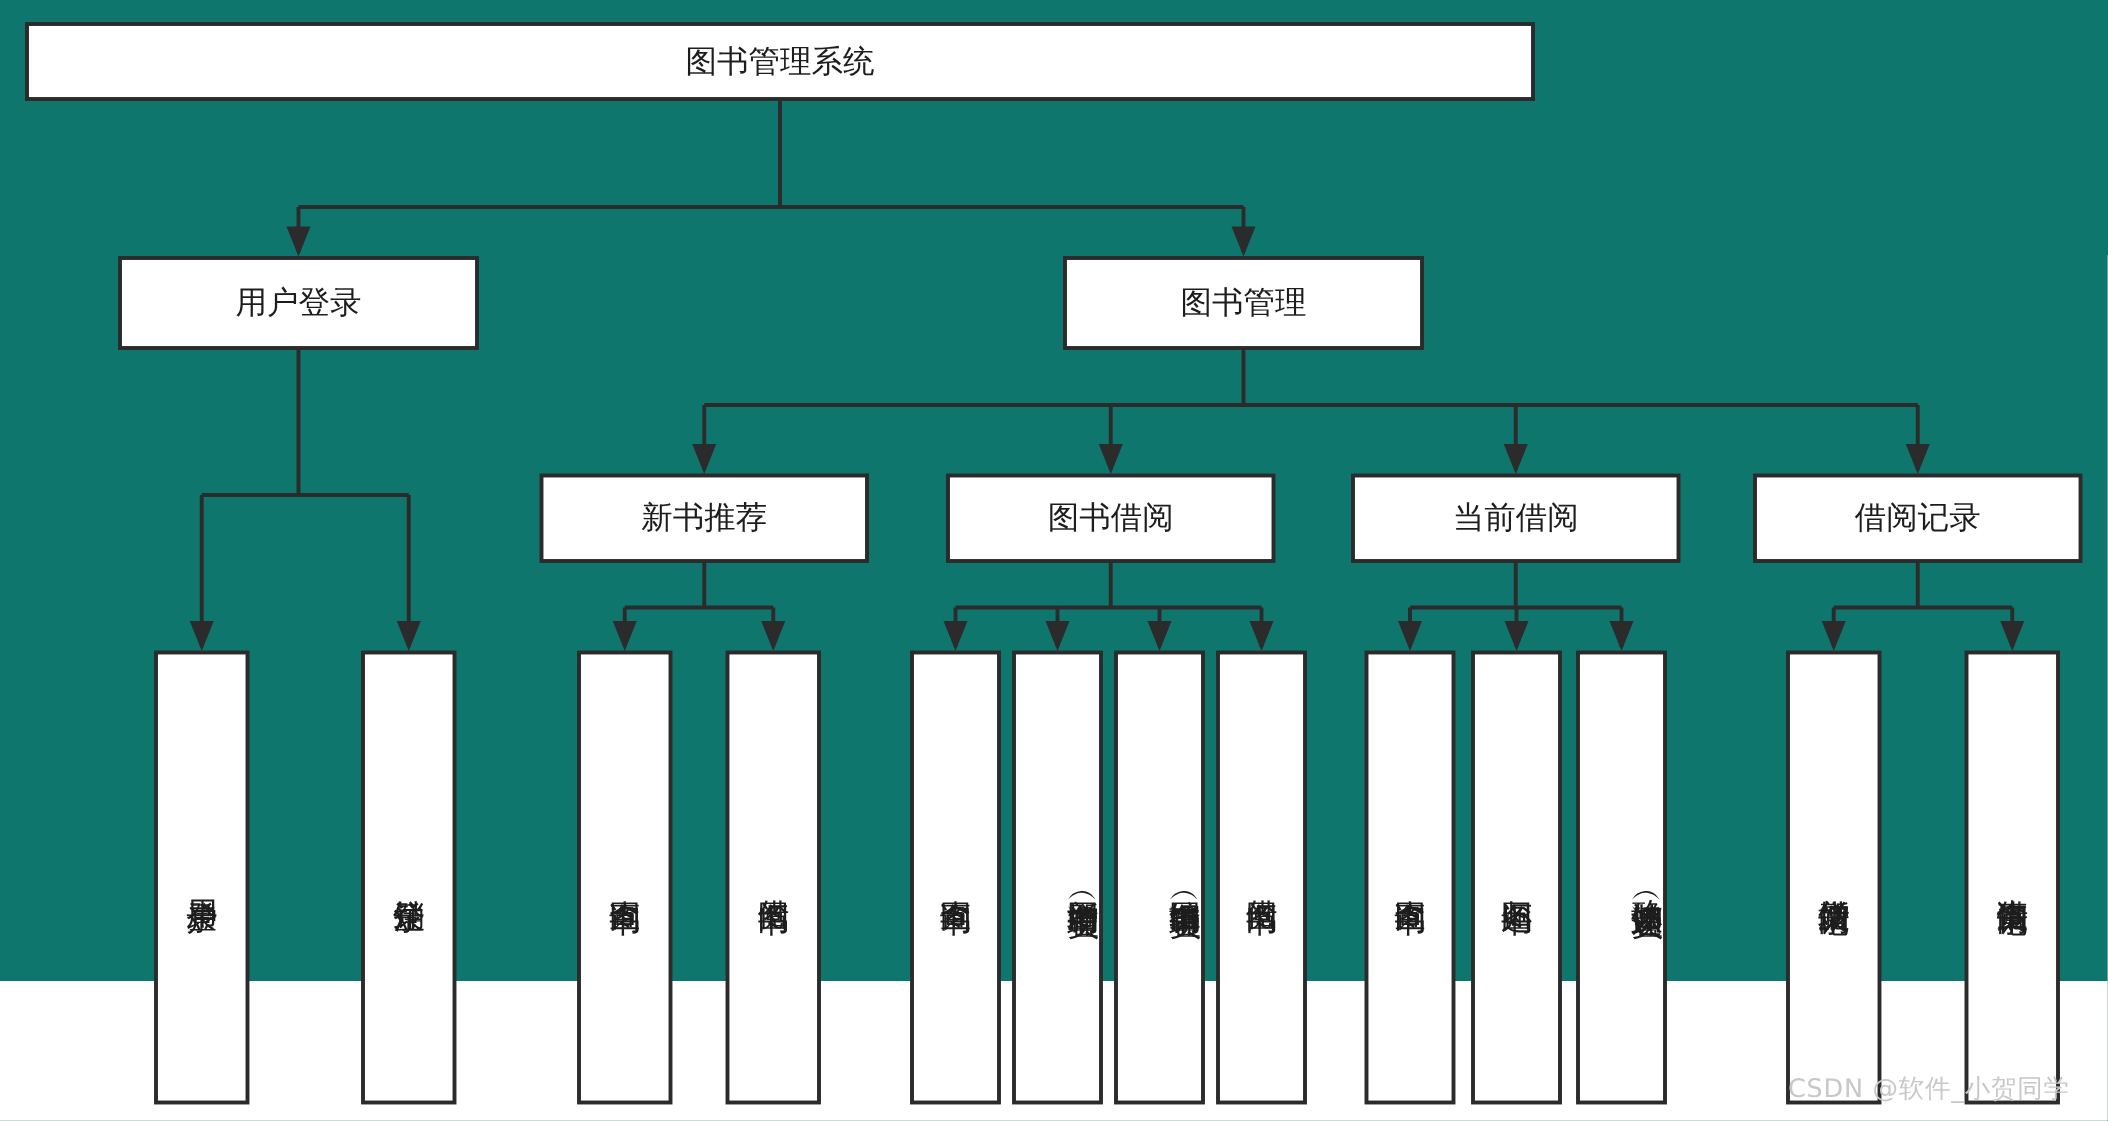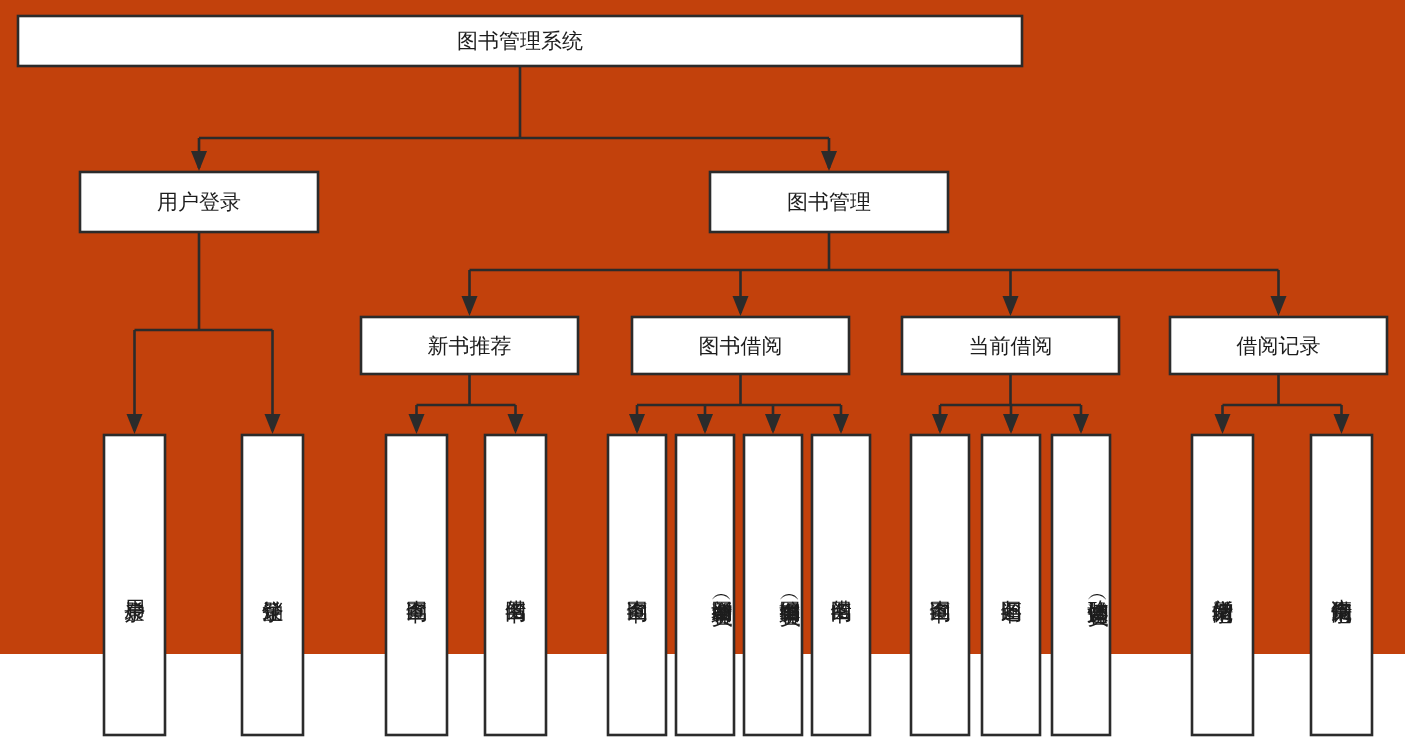--- a/index.html
+++ b/index.html
@@ -10,21 +10,21 @@
   body {
     width: 1405px;
     height: 747px;
     font-family: "DejaVu Sans", "Liberation Sans", sans-serif;
     overflow: hidden;
   }
   #diagram-root {
     position: relative;
     width: 1405px;
     height: 654px;
-    background: #c2410c;
+    background: #0f766e;
   }
   svg.diagram-canvas {
     position: absolute;
     left: 0;
     top: 0;
     width: 1405px;
     height: 747px;
   }
   .node-box {
     fill: #ffffff;
@@ -181,14 +181,15 @@
       <div class="leaf-label-wrap align-top" style="left: 676px; top: 435px; width: 58px; height: 300px;">新增图书（管理员）</div>
       <div class="leaf-label-wrap align-top" style="left: 744px; top: 435px; width: 58px; height: 300px;">编辑图书（管理员）</div>
       <div class="leaf-label-wrap" style="left: 812px; top: 435px; width: 58px; height: 300px;">借阅图书</div>
       <div class="leaf-label-wrap" style="left: 911px; top: 435px; width: 58px; height: 300px;">查询图书</div>
       <div class="leaf-label-wrap" style="left: 982px; top: 435px; width: 58px; height: 300px;">归还图书</div>
       <div class="leaf-label-wrap align-top" style="left: 1052px; top: 435px; width: 58px; height: 300px;">确认归还（管理员）</div>
       <div class="leaf-label-wrap" style="left: 1192px; top: 435px; width: 61px; height: 300px;">新增借阅记录</div>
       <div class="leaf-label-wrap" style="left: 1311px; top: 435px; width: 61px; height: 300px;">查询借阅记录</div>
     </div>
 
+  <div class="watermark" style="left: 1192px; top: 714px;">CSDN @软件_小贺同学</div>
 
 </div>
 
 </body></html>

